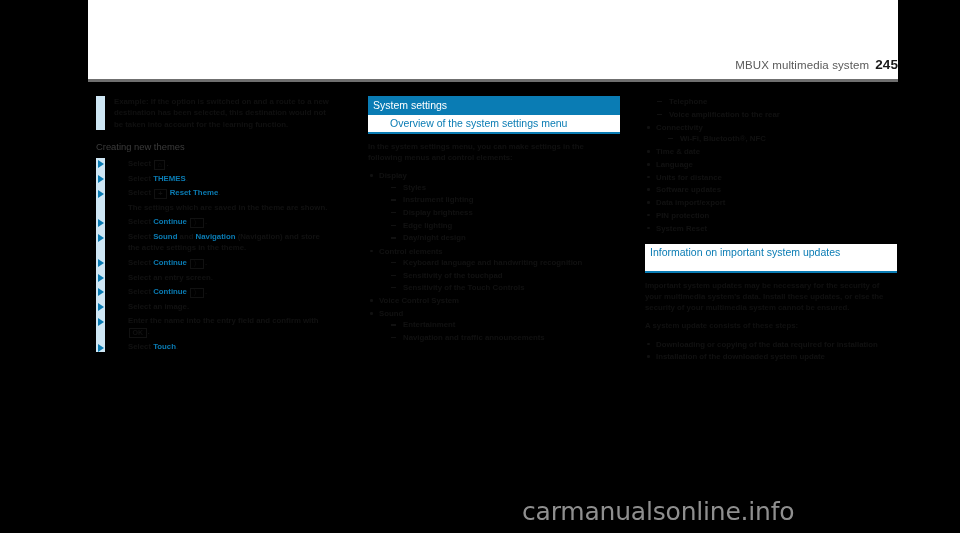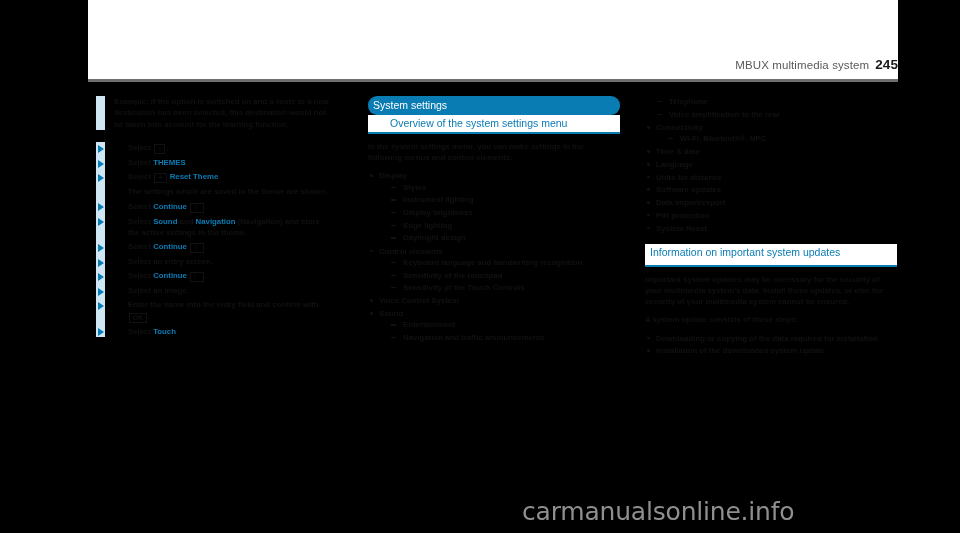--- a/index.html
+++ b/index.html
@@ -150,36 +150,35 @@
     font-weight: bold;
   }
 
   
   .sec-blue {
     background: #0a7cb4;
     color: #ffffff;
     font-size: 10.5px;
     padding: 3px 5px 4px 5px;
     line-height: 12px;
-    border-radius: 9px;
   }
   .sec-white {
     background: #ffffff;
     color: #0a7cb4;
     font-size: 10.5px;
     padding: 2px 5px 3px 22px;
     border-bottom: 2px solid #0a7cb4;
     line-height: 12px;
     margin-bottom: 7px;
   }
   .sec-white-only {
     background: #ffffff;
     color: #0a7cb4;
     font-size: 10.5px;
-    padding: 2px 5px 7px 5px;
+    padding: 2px 5px 13px 5px;
     border-bottom: 2px solid #0a7cb4;
     line-height: 12px;
     margin: 10px 0 7px 0;
   }
 
   .body-bold {
     font-weight: bold;
     font-size: 7.8px;
     line-height: 11.2px;
     margin-bottom: 7px;
@@ -243,20 +242,21 @@
     <span>MBUX multimedia system</span><span class="pagenum">245</span>
   </div>
 
   <div class="col" id="col-left">
 
     <div class="note">
       <div class="note-bar"></div>
       <div class="note-text">Example: If the option is switched on and a route to a new destination has been selected, this destination would not be taken into account for the learning function.</div>
     </div>
 
+    <div class="subhead">Creating new themes</div>
 
     <div class="steps">
       <div class="rail"></div>
 
       <div class="step">
         <span class="tri"></span>
         <span>Select </span><span class="key">⌂</span><span>.</span>
       </div>
 
       <div class="step">

